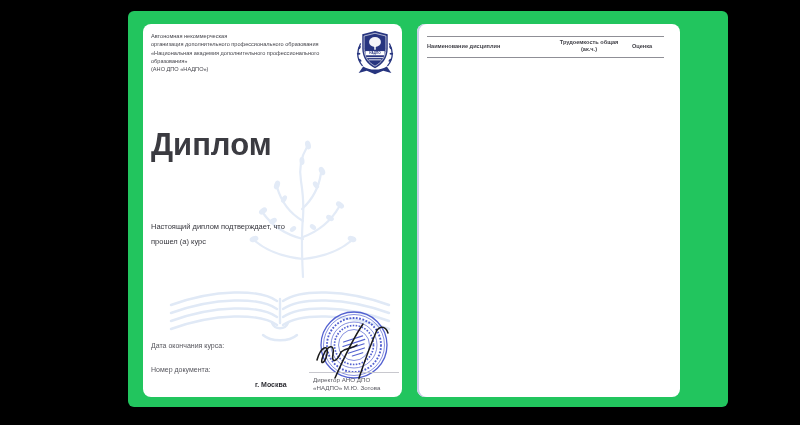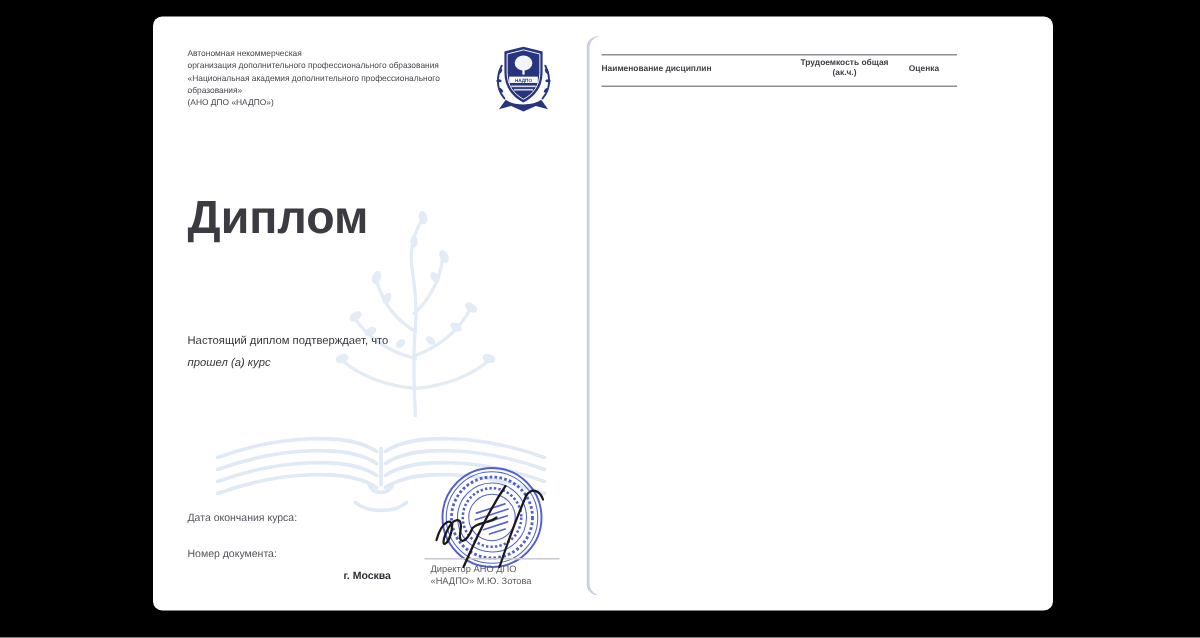--- a/index.html
+++ b/index.html
@@ -1,42 +1,42 @@
 <!DOCTYPE html>
 <html><head>
 <meta charset="utf-8">
 <style>
   html,body{margin:0;padding:0;}
   body{
     width:800px;height:425px;background:#000;position:relative;overflow:hidden;
     font-family:"Liberation Sans", sans-serif;
   }
   .panel{
-    position:absolute;left:102px;top:11px;width:600px;height:396px;
-    background:#ffffff;border-radius:6px;
+    position:absolute;left:128px;top:11px;width:600px;height:396px;
+    background:#22c55e;border-radius:6px;
   }
   .page{
     position:absolute;top:13px;height:373px;background:#ffffff;border-radius:8px;
   }
   .page-left{left:15px;width:259px;}
   .page-right{left:289px;width:263px;box-shadow:inset 2px 0 0 #c9cde8;}
   .layer{position:absolute;z-index:1;}
 
   
   .org-block{
     left:8px;top:8px;width:200px;
     font-size:5.6px;line-height:8.3px;color:#46464d;white-space:nowrap;
   }
   .logo-box{left:212px;top:5px;width:40px;height:46px;}
   .watermark{left:12px;top:85px;z-index:0;}
   .diploma-title{
     left:8px;top:103px;font-size:31px;font-weight:700;color:#3b3b41;line-height:1.15;
   }
   .subtitle{left:8px;top:158px;font-size:7.5px;color:#35353c;margin-top:40px;}
-  .course-line{left:8px;top:213px;font-size:7.5px;color:#35353c;font-style:italic;}
+  .course-line{left:8px;top:213px;font-size:7.5px;color:#35353c;}
   .date-label{left:8px;top:318px;font-size:7px;color:#55555c;}
   .number-label{left:8px;top:342px;font-size:7px;color:#55555c;}
   .city{left:112px;top:357px;font-size:7px;font-weight:700;color:#2e2e34;}
   .stamp-box{left:176px;top:286px;width:70px;height:70px;z-index:2;}
   .sig-line{left:166px;top:348px;width:90px;height:1px;background:#c8c8ce;z-index:2;}
   .director-block{
     left:170px;top:352px;font-size:6.2px;line-height:8px;color:#5a5a61;z-index:2;white-space:nowrap;
   }
   .signature-box{left:168px;top:296px;width:92px;height:62px;z-index:3;}
 

